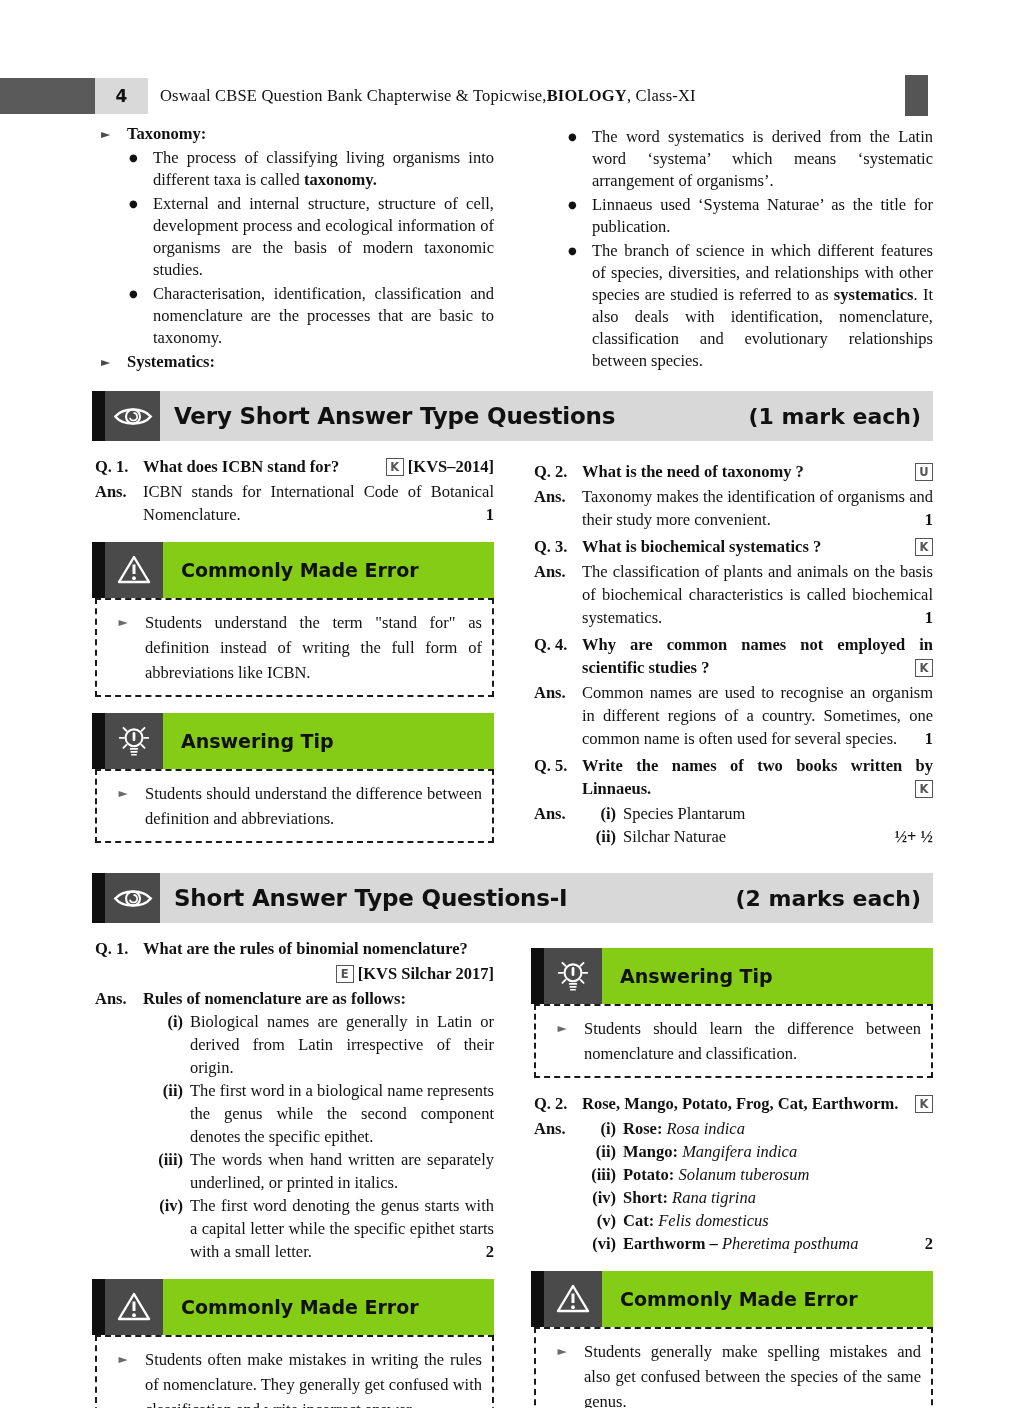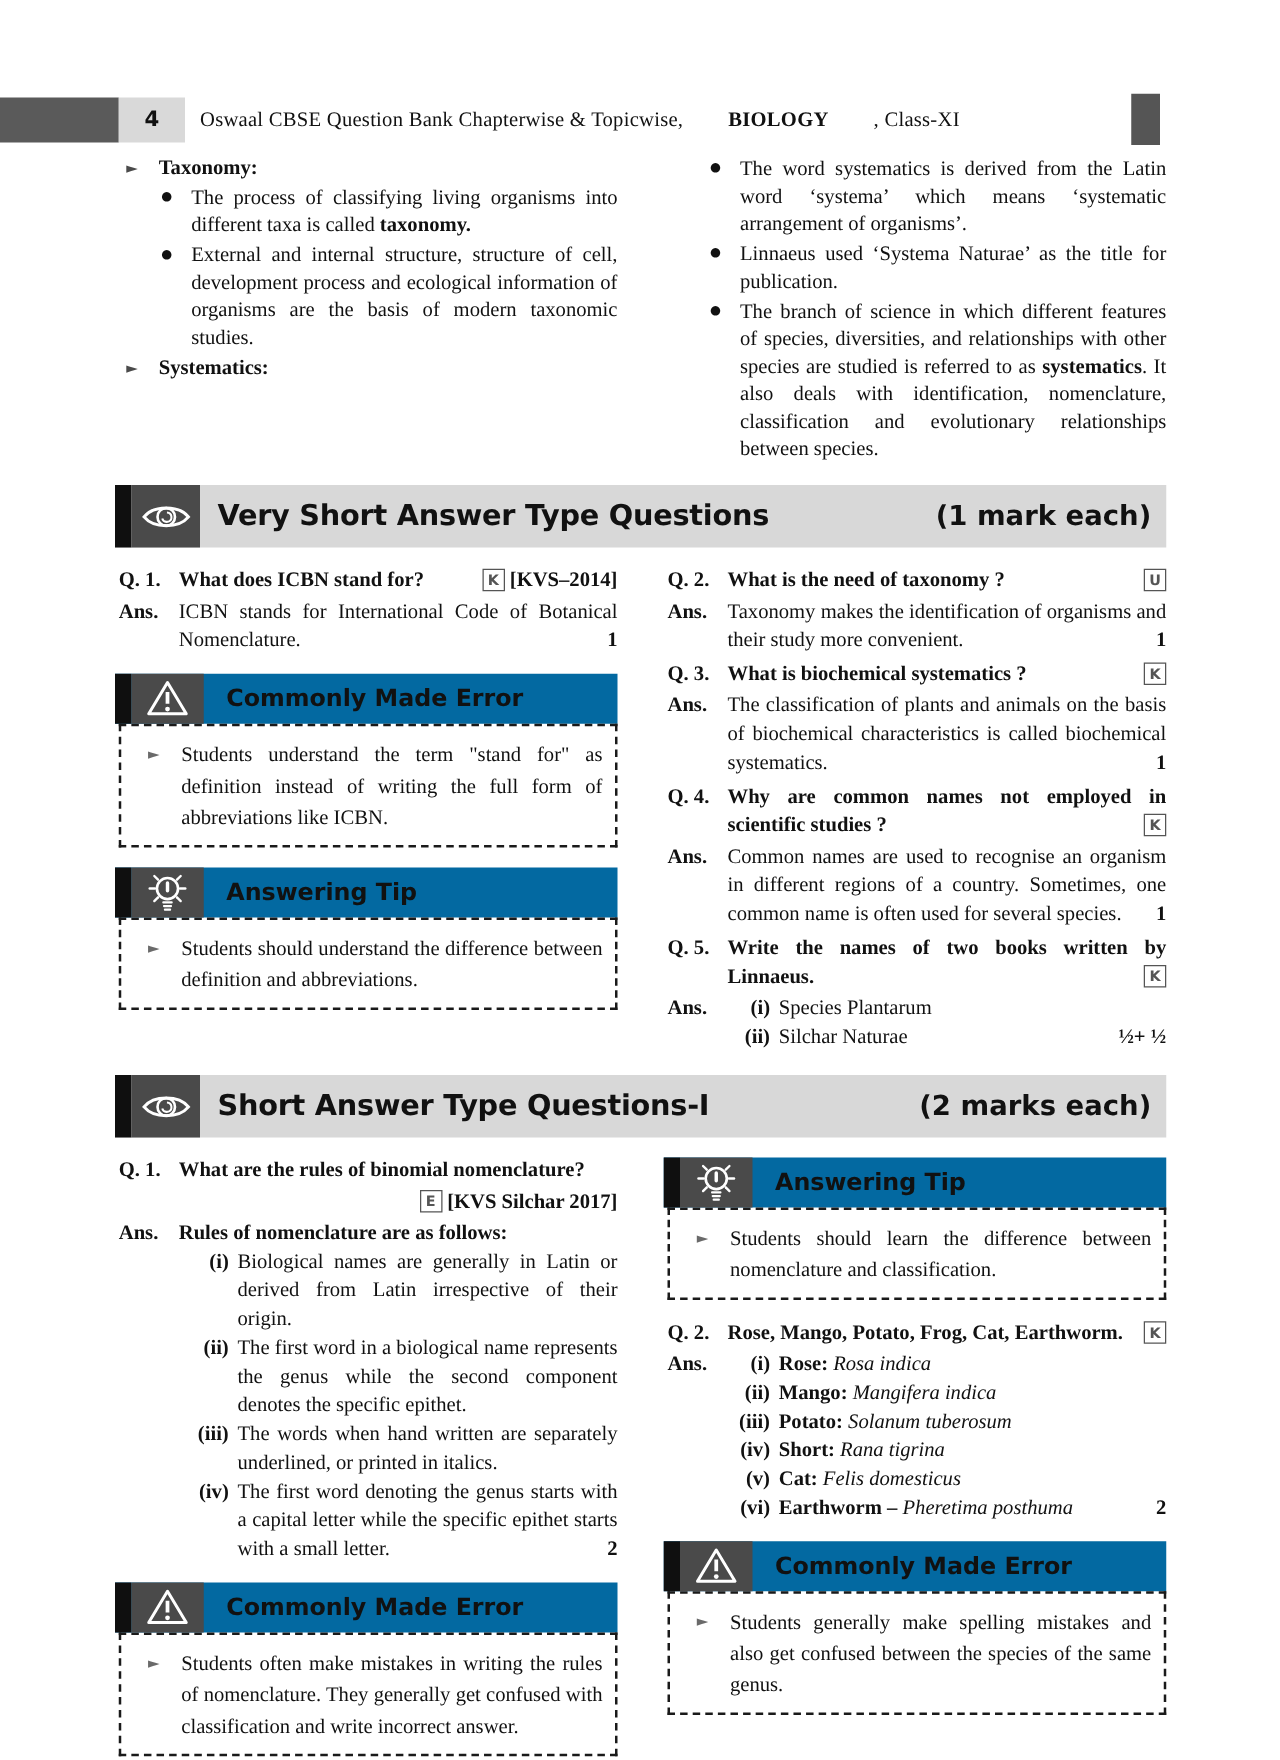--- a/index.html
+++ b/index.html
@@ -6,26 +6,26 @@
   .page{position:relative;width:1024px;height:1408px;background:#fff;overflow:hidden;
         font-family:"Liberation Serif","DejaVu Serif",serif;color:#111;}
 
   
   .hdr{position:absolute;top:78px;left:0;width:1024px;height:38px;}
   .hdr-bar{position:absolute;left:0;top:0;width:95px;height:36px;background:#5a5a5a;}
   .hdr-page{position:absolute;left:95px;top:0;width:53px;height:36px;background:#d9d9d9;
             display:flex;align-items:center;justify-content:center;
             font-family:"DejaVu Sans","Liberation Sans",sans-serif;font-weight:bold;font-size:17px;}
   .hdr-title{position:absolute;left:160px;top:0;height:36px;display:flex;align-items:center;
-             font-size:16.5px;letter-spacing:.2px;gap:36px;}
+             font-size:16.5px;letter-spacing:.2px;}
   .hdr-tab{position:absolute;left:905px;top:-3px;width:23px;height:41px;background:#555;}
 
   
   .content{position:absolute;top:122px;left:95px;width:838px;}
-  .cols{display:flex;gap:40px;}
+  .cols{display:flex;gap:40px;align-items:center;}
   .col{flex:1 1 0;min-width:0;}
   p{margin:0;}
   .just{text-align:justify;}
   b{font-weight:bold;}
   .it{font-style:italic;}
 
   
   .intro{font-size:16.5px;line-height:22px;}
   .arrow-item{display:grid;grid-template-columns:26px 1fr;margin:1px 0 2px 6px;}
   .arrow{color:#4a4a4a;font-size:12px;line-height:22px;font-family:"DejaVu Sans",sans-serif;}
@@ -57,21 +57,21 @@
   .marks{float:right;font-weight:bold;margin-left:10px;}
   .tagline{text-align:right;margin:0 0 2px 0;font-weight:bold;}
 
   .ans-items .item{display:grid;grid-template-columns:34px 1fr;column-gap:7px;}
   .ans-items .ilabel{font-weight:bold;text-align:right;}
   .ans-items.wide .item{grid-template-columns:40px 1fr;}
   .sa-items{margin-left:0px;}
 
   
   .note{margin:16px 0 14px 0;}
-  .note-head{display:flex;align-items:stretch;height:40px;margin-left:-3px;background:#0369a1;}
+  .note-head{display:flex;align-items:stretch;height:56px;margin-left:-3px;background:#84cc16;}
   .nh-black{width:13px;background:#0f0f0f;flex:none;}
   .nh-icon{width:58px;background:#4a4a4a;flex:none;display:flex;align-items:center;justify-content:center;}
   .nh-title{flex:1;display:flex;align-items:center;padding-left:18px;
             font-family:"DejaVu Sans","Liberation Sans",sans-serif;font-weight:800;font-size:19px;color:#111;}
   .note-body{border:2px dashed #1a1a1a;padding:10px 10px 10px 4px;display:grid;grid-template-columns:44px 1fr;
              font-size:16.5px;line-height:25px;}
   .note-body .arrow{text-align:center;color:#6a6a6a;line-height:25px;}
 
   svg{display:block;}
 </style>
@@ -99,20 +99,24 @@
           <span class="arrow"></span>
           <b>Taxonomy:</b>
         </div>
         <div class="dot-item">
           <span class="dot"></span>
           <p class="just"><span>The process of classifying living organisms into different taxa is called </span><b>taxonomy.</b></p>
         </div>
         <div class="dot-item">
           <span class="dot"></span>
           <p class="just">External and internal structure, structure of cell, development process and ecological information of organisms are the basis of modern taxonomic studies.</p>
+        </div>
+        <div class="dot-item">
+          <span class="dot"></span>
+          <p class="just">Characterisation, identification, classification and nomenclature are the processes that are basic to taxonomy.</p>
         </div>
         <div class="arrow-item">
           <span class="arrow"></span>
           <b>Systematics:</b>
         </div>
       </div>
       <div class="col">
         <div class="dot-item">
           <span class="dot"></span>
           <p class="just">The word systematics is derived from the Latin word ‘systema’ which means ‘systematic arrangement of organisms’.</p>

